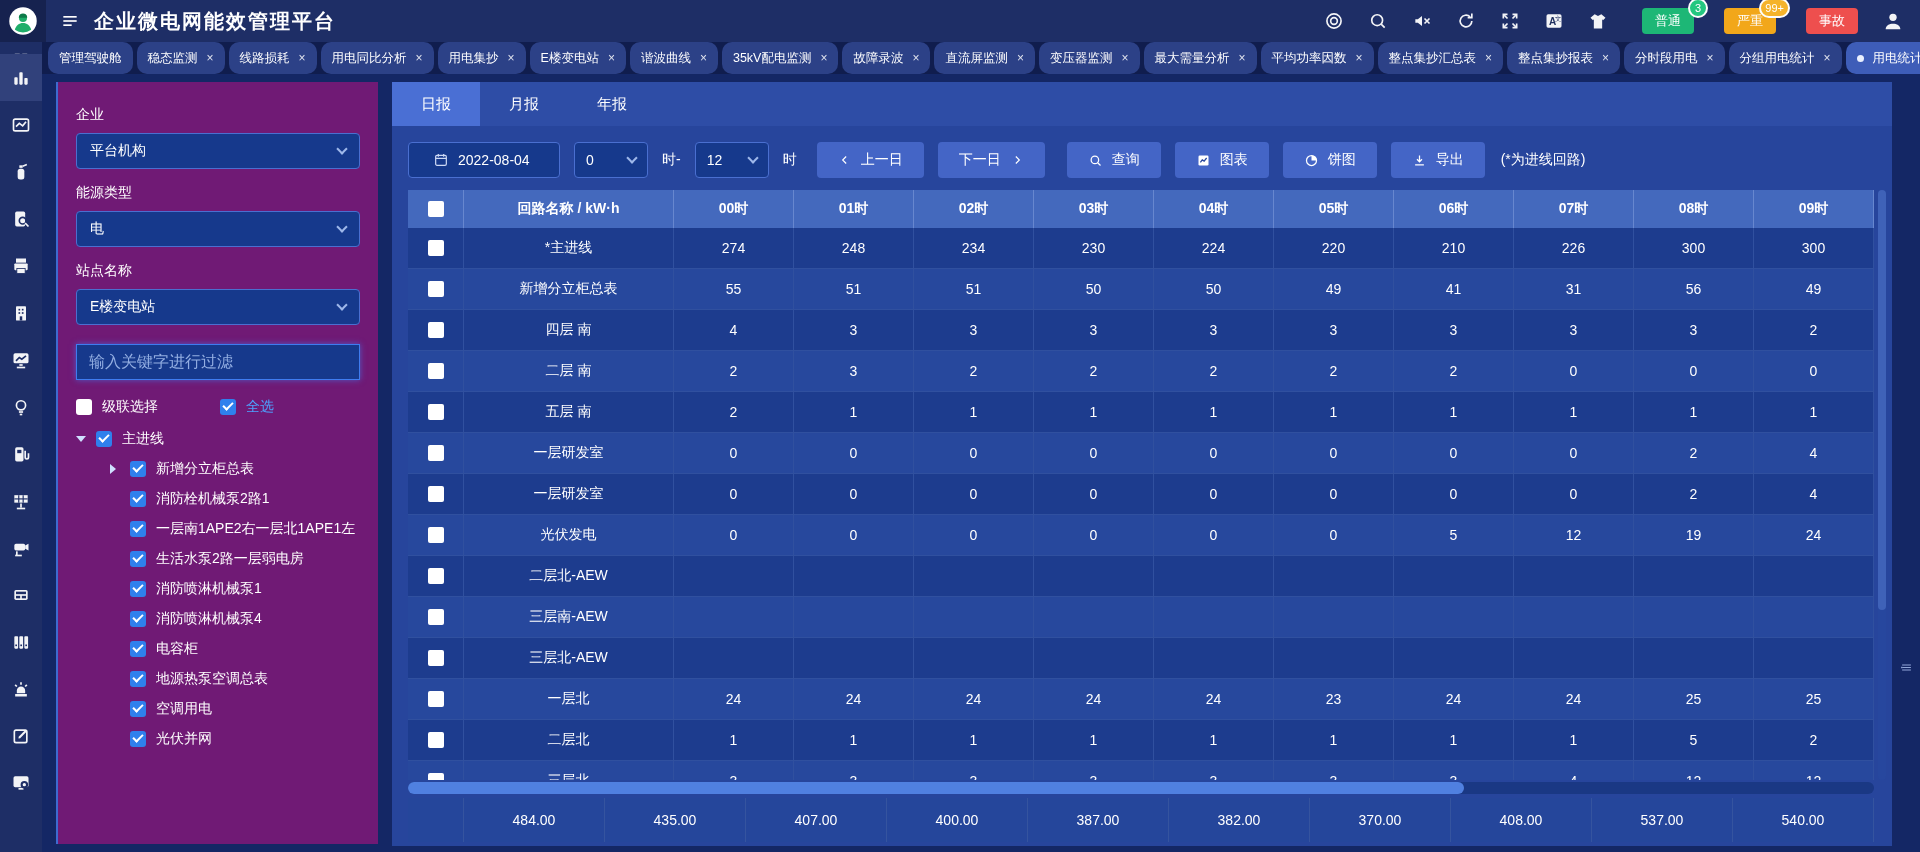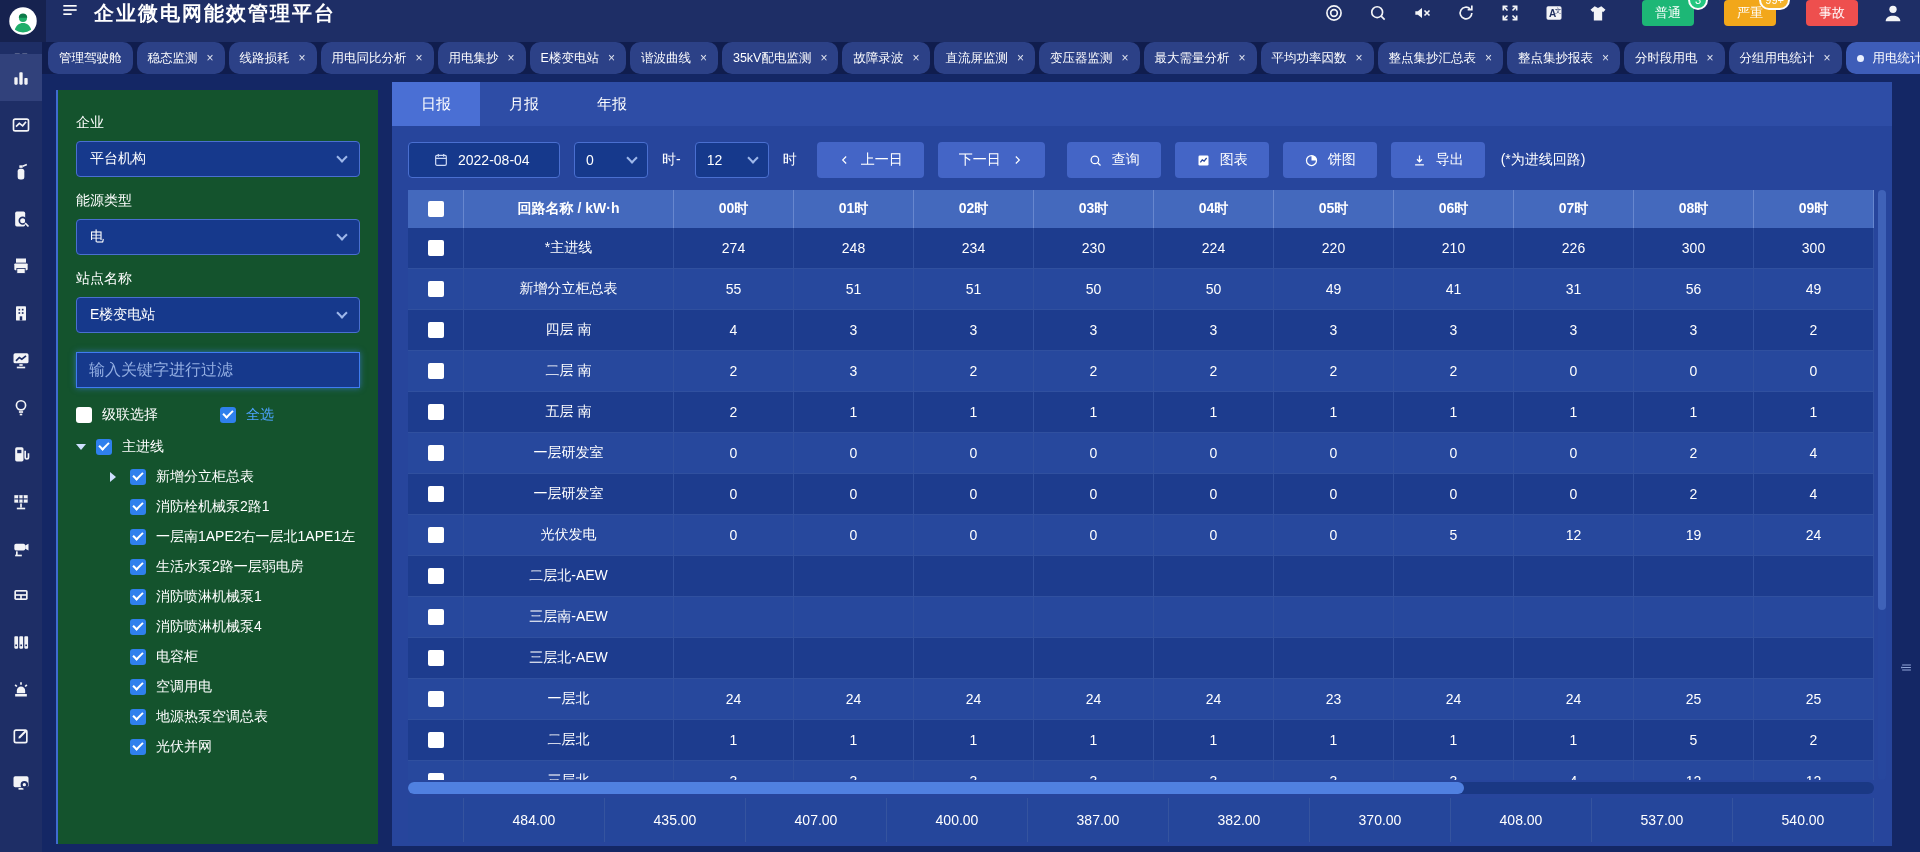--- a/index.html
+++ b/index.html
@@ -1,21 +1,21 @@
 <!DOCTYPE html>
 <html><head>
 <meta charset="utf-8">
 <style>
   *{box-sizing:border-box;margin:0;padding:0}
   html,body{width:1920px;height:852px;overflow:hidden}
   body{font-family:"Liberation Sans","DejaVu Sans",sans-serif;color:#fff;background:#142765;position:relative}
   svg{display:block}
 
   
-  .app-header{position:absolute;top:0;left:0;right:0;height:42px;background:#1e2e66;display:flex;align-items:flex-start;z-index:5}
+  .app-header{position:absolute;top:0;left:0;right:0;height:42px;background:#1e2e66;display:flex;align-items:center;z-index:5}
   .logo-wrap{width:46px;height:42px;background:#16224f;display:flex;align-items:center;justify-content:center}
   .hamburger{margin-left:14px;cursor:pointer}
   .app-title{font-size:20px;font-weight:bold;margin-left:14px;letter-spacing:2px}
   .hdr-right{margin-left:auto;display:flex;align-items:center;gap:24px;padding-right:16px}
   .hdr-ico{cursor:pointer;opacity:.95}
   .alarm-group{display:flex;align-items:center;gap:30px;margin-left:10px}
   .alarm-btn{position:relative;height:26px;padding:0 13px;border-radius:4px;font-size:13px;display:flex;align-items:center;cursor:pointer}
   .alarm-badge{position:absolute;top:-10px;right:-14px;min-width:20px;height:20px;padding:0 4px;border-radius:10px;border:2px solid #fdfdfd;font-size:11px;display:flex;align-items:center;justify-content:center}
 
   
@@ -28,21 +28,21 @@
   .tabbar{position:absolute;top:42px;left:42px;right:0;height:32px;background:#101d4e;display:flex;align-items:center;gap:4px;padding:0 6px;overflow:hidden}
   .tab{flex:0 0 auto;background:#2c4187;height:25px;display:flex;align-items:center;gap:9px;padding:16px 11px;font-size:12.5px;white-space:nowrap;cursor:pointer;border-radius:10px}
   .tab.active{background:#3e5db8}
   .tab .dot{width:7px;height:7px;border-radius:50%;background:#eaf0ff}
   .tab .close{font-size:12px;opacity:.85;line-height:1}
 
   
   .content{position:absolute;top:74px;left:42px;right:0;bottom:0;background:#142765;display:flex}
 
   
-  .filter-panel{width:322px;margin:16px 0 8px 14px;background:#14532d;border-left:2px solid #3f6bd0;padding:24px 18px 10px;overflow:hidden}
+  .filter-panel{width:322px;margin:8px 0 8px 14px;background:#701a75;border-left:2px solid #3f6bd0;padding:24px 18px 10px;overflow:hidden}
   .f-label{font-size:14px;margin-bottom:9px}
   .select{height:36px;background:#16398c;border:1px solid #4a6fd0;border-radius:4px;display:flex;align-items:center;justify-content:space-between;padding:0 13px;margin-bottom:15px;font-size:14px;cursor:pointer}
   .chev{width:8px;height:8px;border-right:2px solid #9fb8ea;border-bottom:2px solid #9fb8ea;transform:rotate(45deg);margin-top:-4px}
   .search-box{width:100%;height:36px;background:#16398c;border:1px solid #3f7cf0;box-shadow:0 0 6px rgba(63,124,240,.65);border-radius:0;color:#fff;font-size:16px;padding:0 12px;outline:none;margin:4px 0 2px}
   .search-box::placeholder{color:#93aee2}
   .cb{width:16px;height:16px;border-radius:3px;flex:0 0 16px;cursor:pointer}
   .cb.white{background:#fff}
   .cb.checked{background:#2f80ed}
   .cb.checked::after{content:"";display:block;width:4px;height:8px;border-right:2px solid #fff;border-bottom:2px solid #fff;transform:rotate(45deg);margin:1px auto 0}
   .cb-row{display:flex;align-items:center;margin:16px 0 8px;font-size:14px}
@@ -507,26 +507,26 @@
           <span>消防喷淋机械泵4</span>
         </div>
         <div class="tree-row child">
           <span class="tri none"></span>
           <span class="cb checked"></span>
           <span>电容柜</span>
         </div>
         <div class="tree-row child">
           <span class="tri none"></span>
           <span class="cb checked"></span>
+          <span>地源热泵空调总表</span>
+        </div>
+        <div class="tree-row child">
+          <span class="tri none"></span>
+          <span class="cb checked"></span>
           <span>空调用电</span>
-        </div>
-        <div class="tree-row child">
-          <span class="tri none"></span>
-          <span class="cb checked"></span>
-          <span>地源热泵空调总表</span>
         </div>
         <div class="tree-row child">
           <span class="tri none"></span>
           <span class="cb checked"></span>
           <span>光伏并网</span>
         </div>
       </div>
   </aside>
 
   <section class="main-panel">

